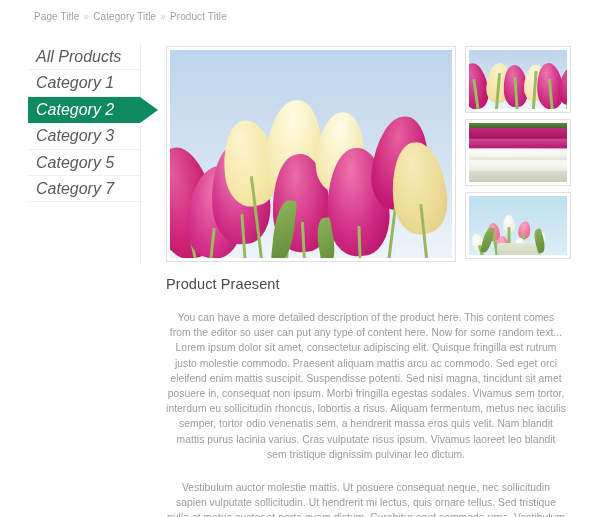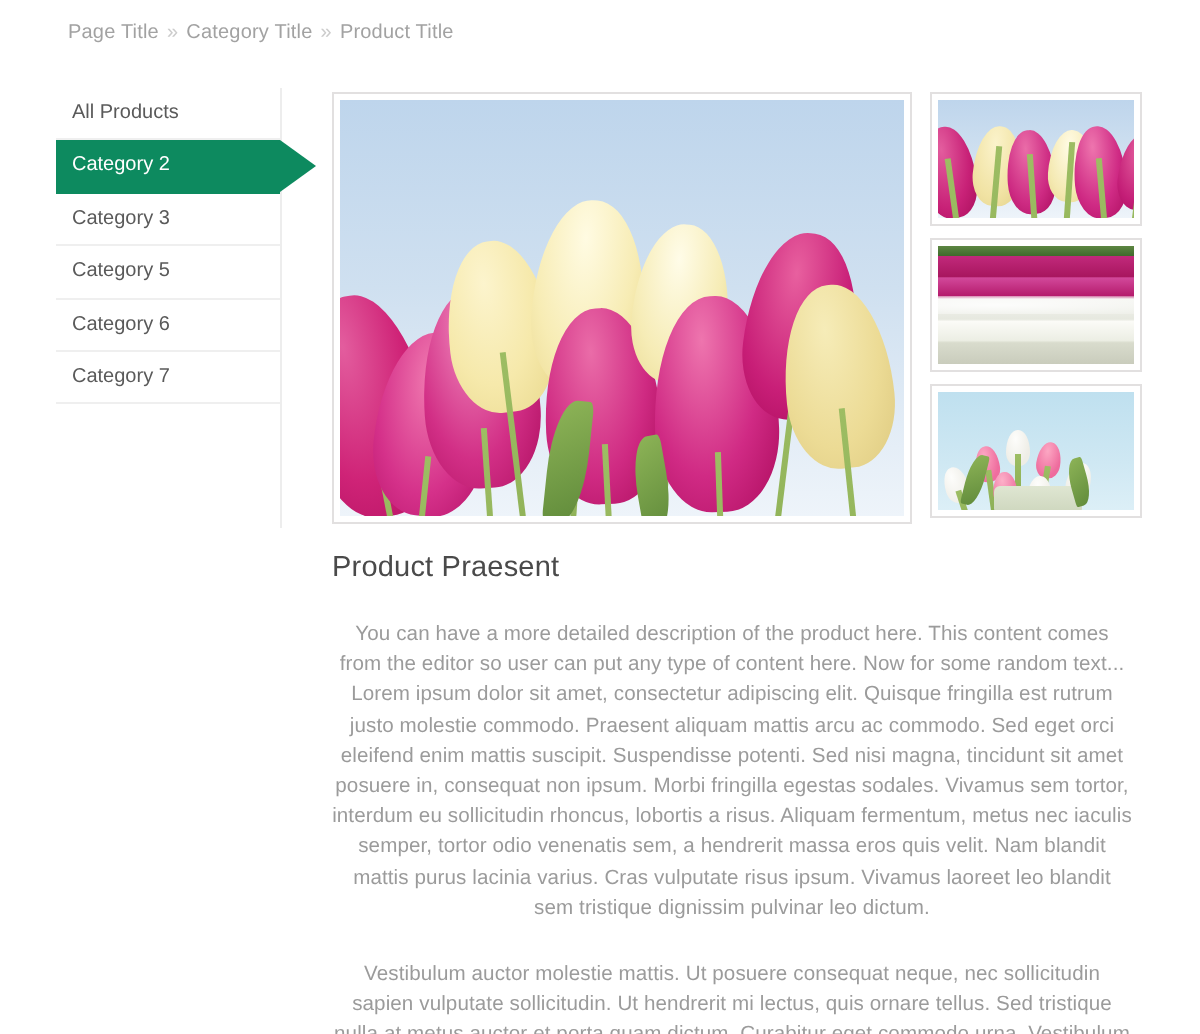--- a/index.html
+++ b/index.html
@@ -53,25 +53,26 @@
     top: 0;
     width: 112px;
     border-right: 1px solid #ededed;
     height: 220px;
   }
   .cat-item {
     position: relative;
     height: 26.4px;
     line-height: 26.4px;
     padding-left: 8px;
-    font-size: 10px;
+    font-size: 16px;
     color: #5a5a5a;
     border-bottom: 1px solid #efefef;
     box-sizing: border-box;
     white-space: nowrap;
+    font-style: italic;
   }
   .cat-item:last-child { border-bottom: 1px solid #efefef; }
 
   .cat-item.active {
     background: #0d8a5f;
     color: #ffffff;
     border-bottom: 1px solid #0d8a5f;
     z-index: 3;
   }
   .cat-item.active .arrow {
@@ -201,32 +202,32 @@
   <div class="breadcrumb">
     <span class="crumb">Page Title</span><span class="sep">»</span><span class="crumb">Category Title</span><span class="sep">»</span><span class="crumb">Product Title</span>
   </div>
 
   <div class="content">
 
     <nav class="sidebar">
       <div class="cat-item">
         <span class="label">All Products</span>
       </div>
+      <div class="cat-item">
+        <span class="label">Category 1</span>
+      </div>
       <div class="cat-item active">
         <span class="label">Category 2</span>
         <span class="arrow"></span>
       </div>
       <div class="cat-item">
         <span class="label">Category 3</span>
       </div>
       <div class="cat-item">
         <span class="label">Category 5</span>
-      </div>
-      <div class="cat-item">
-        <span class="label">Category 6</span>
       </div>
       <div class="cat-item">
         <span class="label">Category 7</span>
       </div>
     </nav>
 
     <div class="gallery">
 
       <div class="hero-frame">
         <div class="hero-img">

